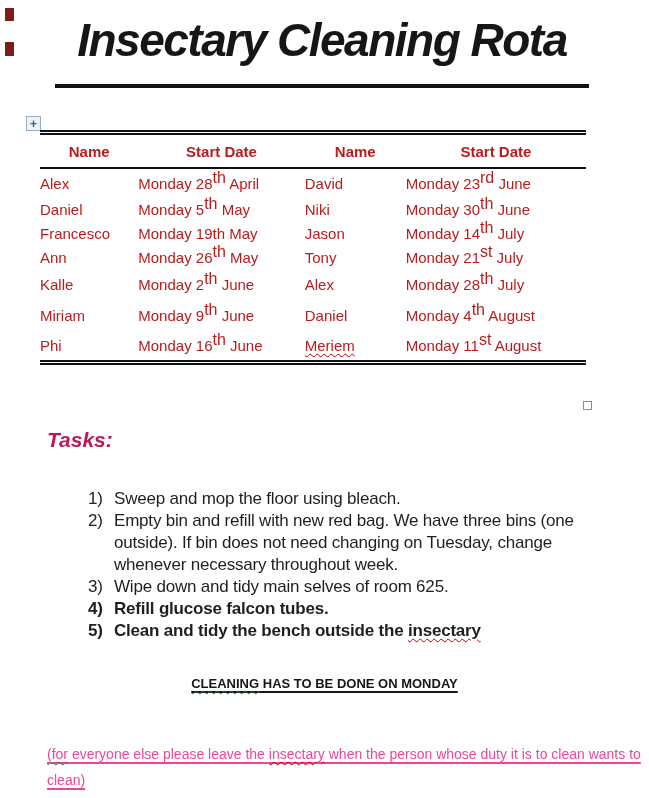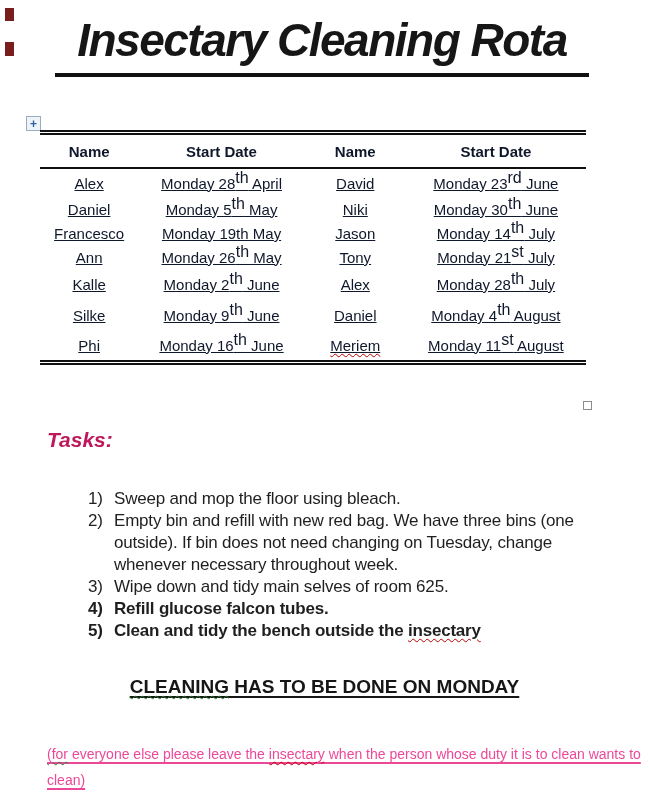--- a/index.html
+++ b/index.html
@@ -11,44 +11,44 @@
   .page{position:absolute;inset:0;background:#fff;}
 
   
   .mark{position:absolute;left:5px;width:9px;background:#7a1d1d;}
   .mark1{top:8px;height:13px;}
   .mark2{top:42px;height:14px;}
 
   
   .title-wrap{
     position:absolute;left:55px;top:12px;width:534px;
-    border-bottom:4px solid #111;padding-bottom:5px;text-align:center;
+    border-bottom:4px solid #111;padding-bottom:16px;text-align:center;
   }
   .title-wrap h1{
     margin:0;font-size:46px;font-style:italic;font-weight:bold;
     letter-spacing:-1.5px;line-height:56px;white-space:nowrap;color:#161616;
   }
 
   
   .move-handle{
     position:absolute;left:26px;top:116px;width:13px;height:13px;
     border:1px solid #98aec4;background:#eef3f8;
     display:flex;align-items:center;justify-content:center;cursor:move;
   }
   .move-handle .plus{color:#2d5f9e;font-size:12px;font-weight:bold;line-height:10px;}
 
   
   .rota{position:absolute;left:40px;top:130px;width:546px;}
   table{
     width:100%;border-collapse:collapse;
     border-top:5px double #111;border-bottom:5px double #111;
-    font-size:15px;color:#0f172a;
+    font-size:15px;color:#b91c1c;
   }
   th{font-weight:bold;border-bottom:2px solid #111;height:30px;text-align:center;font-size:15px;}
-  td{text-align:center;padding:0;text-decoration:underline;}
+  td{text-align:left;padding:0;}
   tbody tr{height:24px;}
   tbody tr:first-child{height:29px;}
   tbody tr:nth-child(n+5){height:31px;}
   sup{font-size:16px;line-height:0;vertical-align:super;}
 
   
   .resize-handle{
     position:absolute;left:583px;top:401px;width:7px;height:7px;
     border:1px solid #8c8c8c;background:#fff;cursor:nwse-resize;
   }
@@ -63,21 +63,21 @@
     font-size:17px;line-height:22px;letter-spacing:-0.2px;
   }
   .task-item{display:flex;}
   .task-item.bold{font-weight:bold;}
   .task-num{width:26px;flex:none;}
   .task-text{flex:1;}
 
   
   .notice{
     position:absolute;left:0;top:676px;width:649px;text-align:center;
-    font-size:19px;font-weight:bold;color:#161616;
+    font-size:13px;font-weight:bold;color:#161616;
   }
   .u{text-decoration:underline;text-underline-offset:3px;text-decoration-thickness:2px;}
   .footnote{
     position:absolute;left:47px;top:741px;width:594px;
     font-size:14px;line-height:26px;color:#ec4899;
   }
   .footnote .u{text-decoration-thickness:1.5px;}
 
   
   .sq-red{
@@ -148,21 +148,21 @@
             <td>Tony</td>
             <td>Monday 21<sup>st</sup> July</td>
           </tr>
           <tr>
             <td>Kalle</td>
             <td>Monday 2<sup>th</sup> June</td>
             <td>Alex</td>
             <td>Monday 28<sup>th</sup> July</td>
           </tr>
           <tr>
-            <td>Silke</td>
+            <td>Miriam</td>
             <td>Monday 9<sup>th</sup> June</td>
             <td>Daniel</td>
             <td>Monday 4<sup>th</sup> August</td>
           </tr>
           <tr>
             <td>Phi</td>
             <td>Monday 16<sup>th</sup> June</td>
             <td><span class="sq-red">Meriem</span></td>
             <td>Monday 11<sup>st</sup> August</td>
           </tr>

